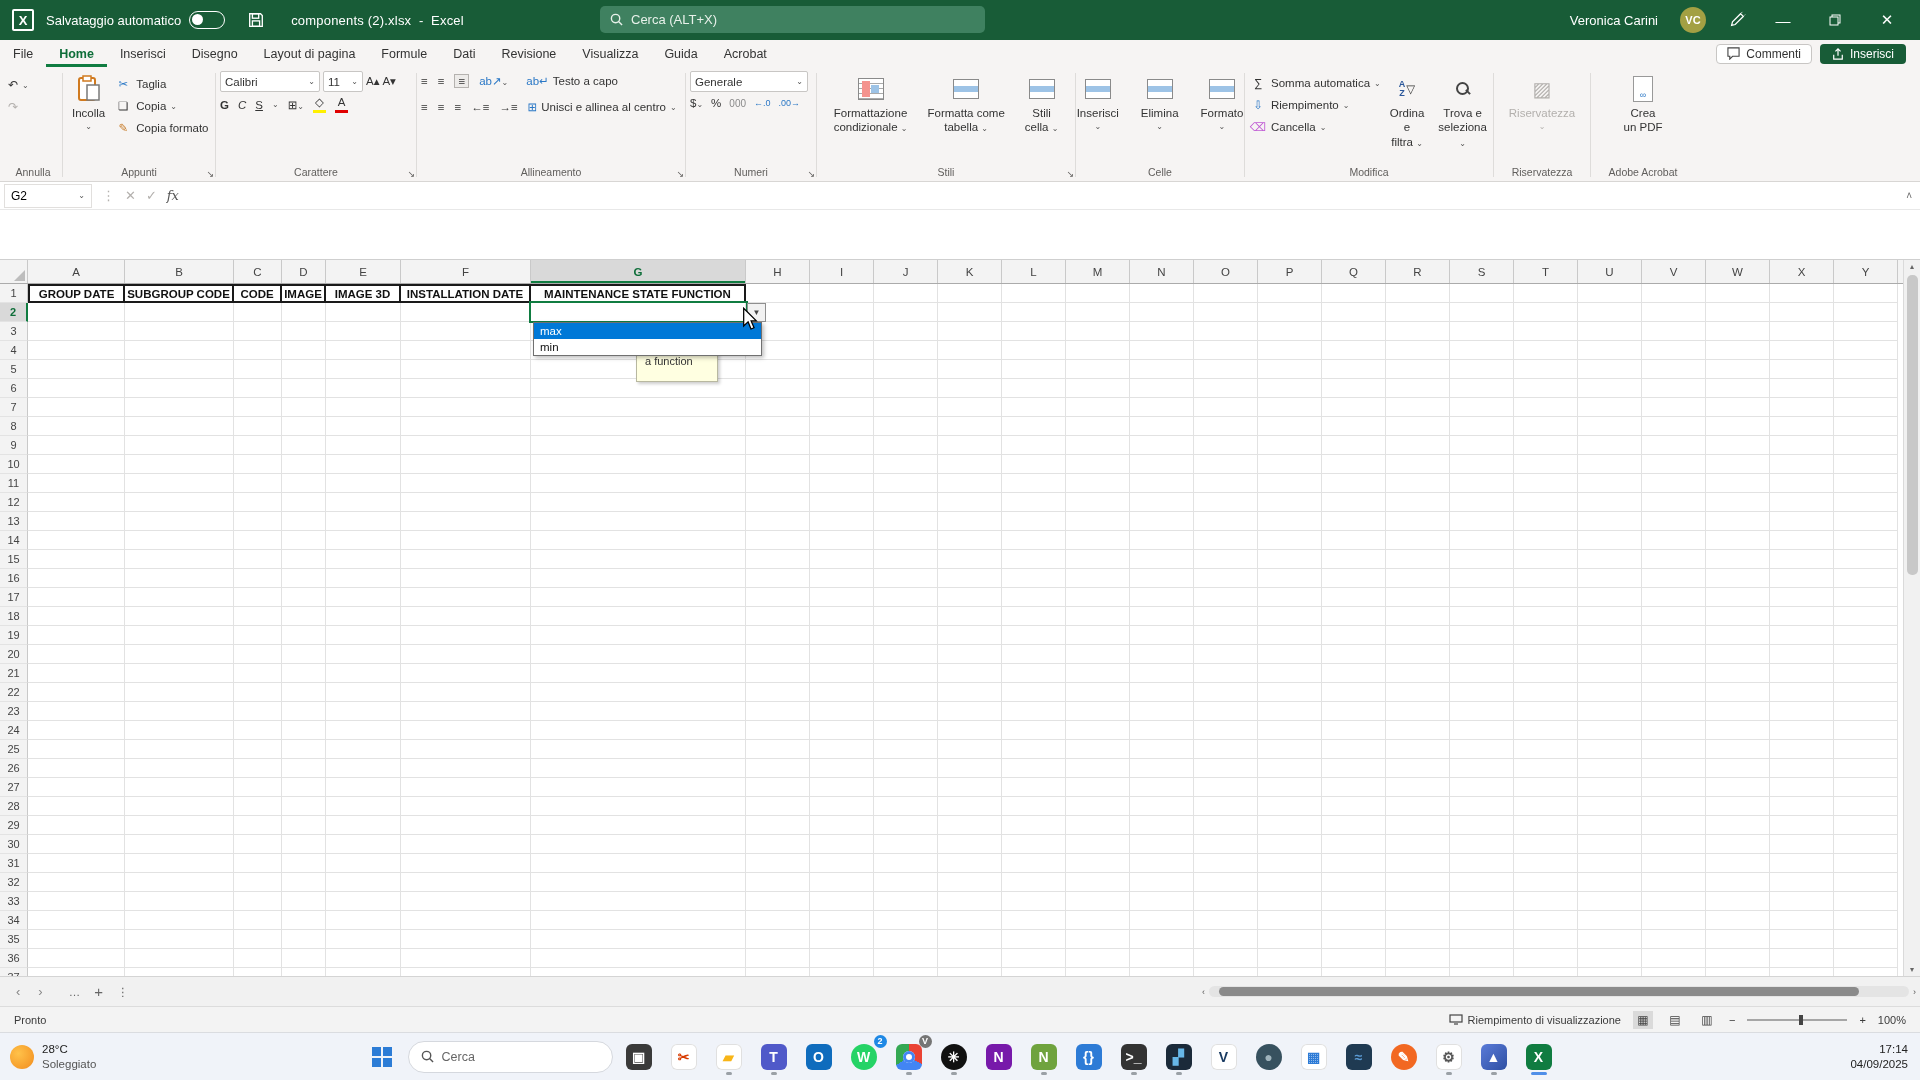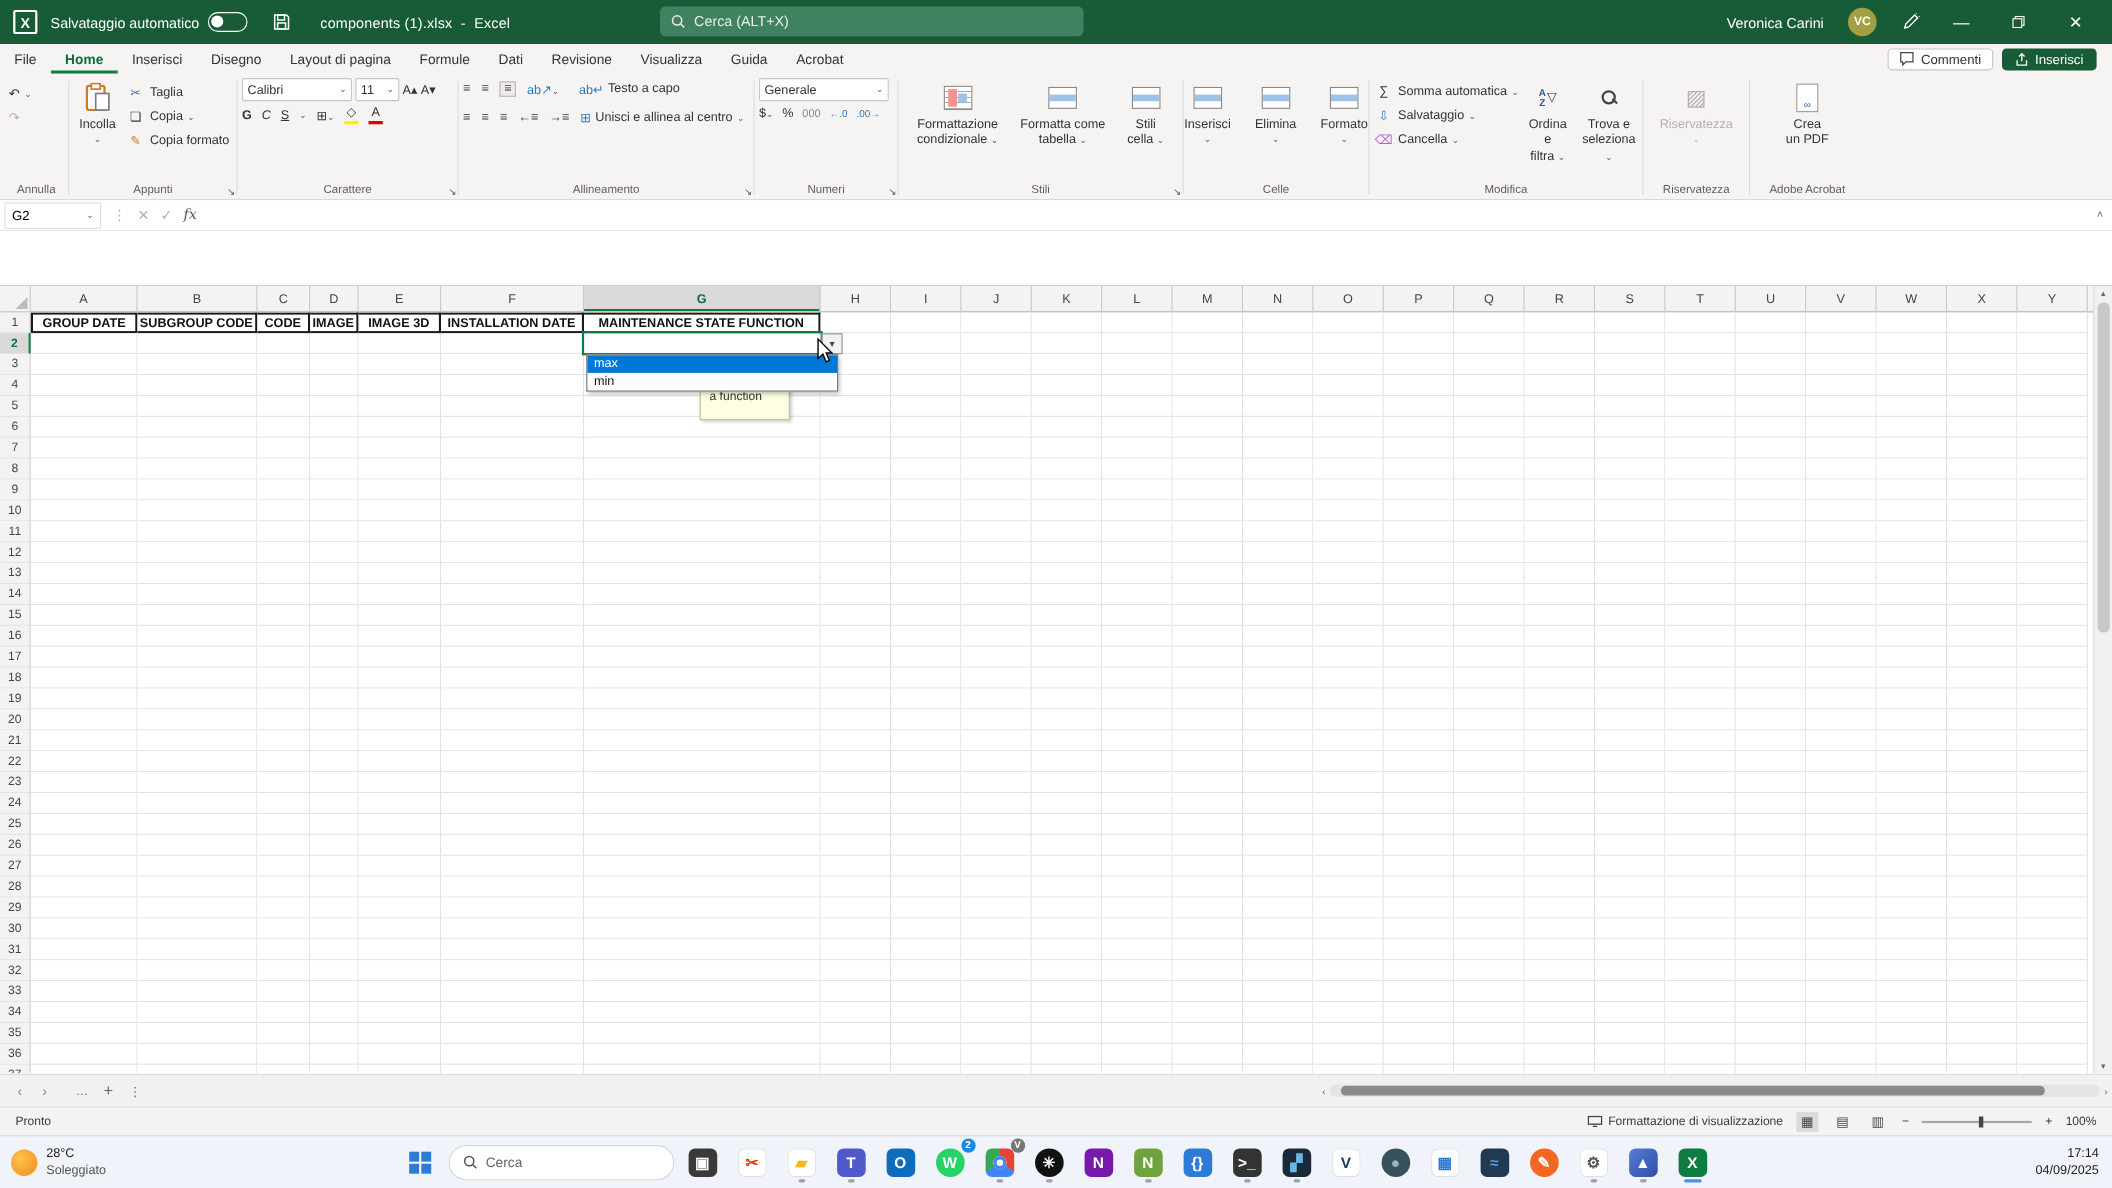--- a/index.html
+++ b/index.html
@@ -149,21 +149,21 @@
         <span class="toggle">
             <span class="knob"></span>
           </span>
       </div>
       <svg class="save-svg" viewBox="0 0 20 20">
           <path d="M3 3h12l2 2v12H3z" fill="none" stroke="#fff" stroke-width="1.5"></path>
           <rect x="6" y="3" width="7" height="5" fill="none" stroke="#fff" stroke-width="1.5"></rect>
           <rect x="6" y="11" width="8" height="6" fill="none" stroke="#fff" stroke-width="1.5"></rect>
         </svg>
       <span class="fname">
-        <span>components (1).xlsx</span>&nbsp;&nbsp;<span>-</span>&nbsp;&nbsp;<span>Excel</span>
+        <span>components (2).xlsx</span>&nbsp;&nbsp;<span>-</span>&nbsp;&nbsp;<span>Excel</span>
       </span>
     </div>
     <div class="tb-search">
       <svg width="13" height="13" viewBox="0 0 14 14">
           <circle cx="6" cy="6" r="4.5" fill="none" stroke="#E8F1EA" stroke-width="1.5"></circle>
           <line x1="9.5" y1="9.5" x2="13" y2="13" stroke="#E8F1EA" stroke-width="1.5"></line>
         </svg>
       <span>Cerca (ALT+X)</span>
     </div>
     <div class="tb-right">
@@ -414,21 +414,21 @@
     <div class="rgroup" style="width:248px;">
       <div class="gbody">
         <div class="stack" style="margin-top:2px;">
           <span class="smallrow">
               <span class="iconbox">∑</span>
               <span>Somma automatica</span>
               <span class="chev">⌄</span>
             </span>
           <span class="smallrow">
               <span class="iconbox" style="color:#2B78C6;">⇩</span>
-              <span>Salvataggio</span>
+              <span>Riempimento</span>
               <span class="chev">⌄</span>
             </span>
           <span class="smallrow">
               <span class="iconbox" style="color:#C05BD4;">⌫</span>
               <span>Cancella</span>
               <span class="chev">⌄</span>
             </span>
         </div>
         <div class="bigbtn">
           <span class="bicon">
@@ -1606,21 +1606,21 @@
   </div>
 
   <div class="statusbar">
     <span class="sb-left">Pronto</span>
     <span class="sb-right">
       <span class="dispset">
         <svg width="14" height="11" viewBox="0 0 14 11">
             <rect x="1" y="1" width="12" height="7" fill="none" stroke="#444" stroke-width="1.2"></rect>
             <line x1="5" y1="10" x2="9" y2="10" stroke="#444" stroke-width="1.2"></line>
           </svg>
-        <span>Formattazione di visualizzazione</span>
+        <span>Riempimento di visualizzazione</span>
       </span>
       <span class="viewic active">▦</span>
       <span class="viewic">▤</span>
       <span class="viewic">▥</span>
       <span>−</span>
       <span class="zoomtrack">
           <span class="zoomthumb"></span>
         </span>
       <span>+</span>
       <span>100%</span>

